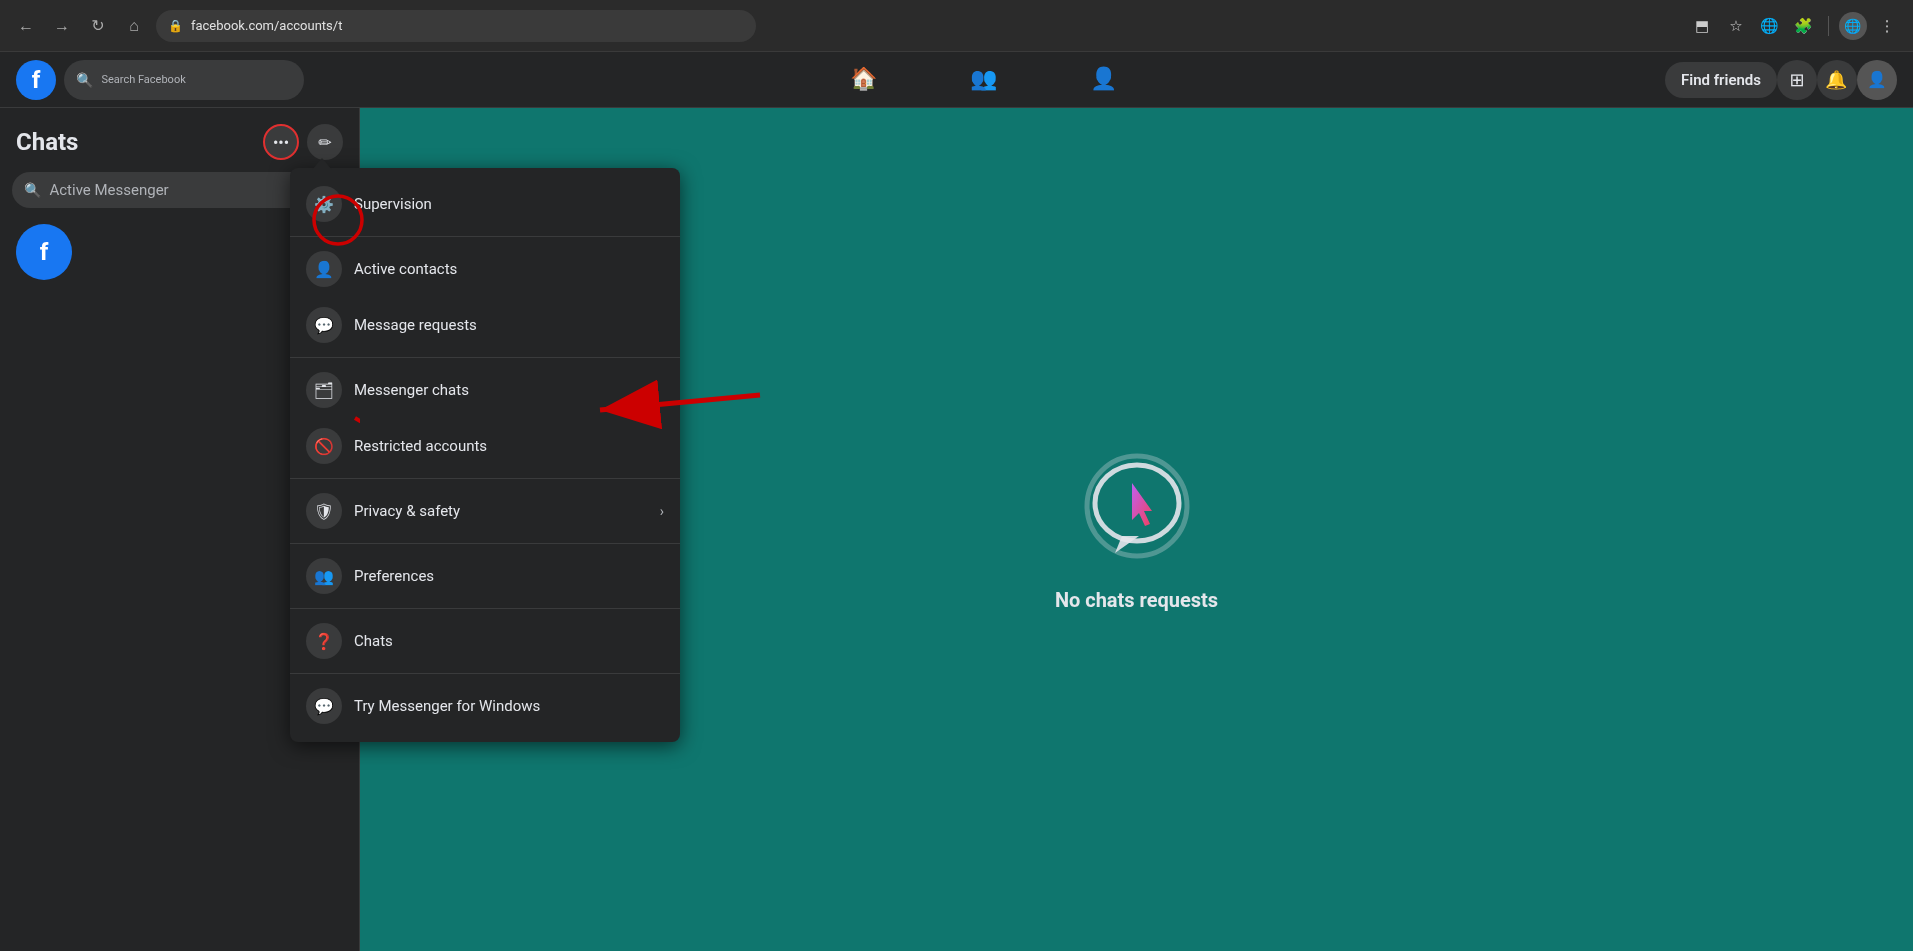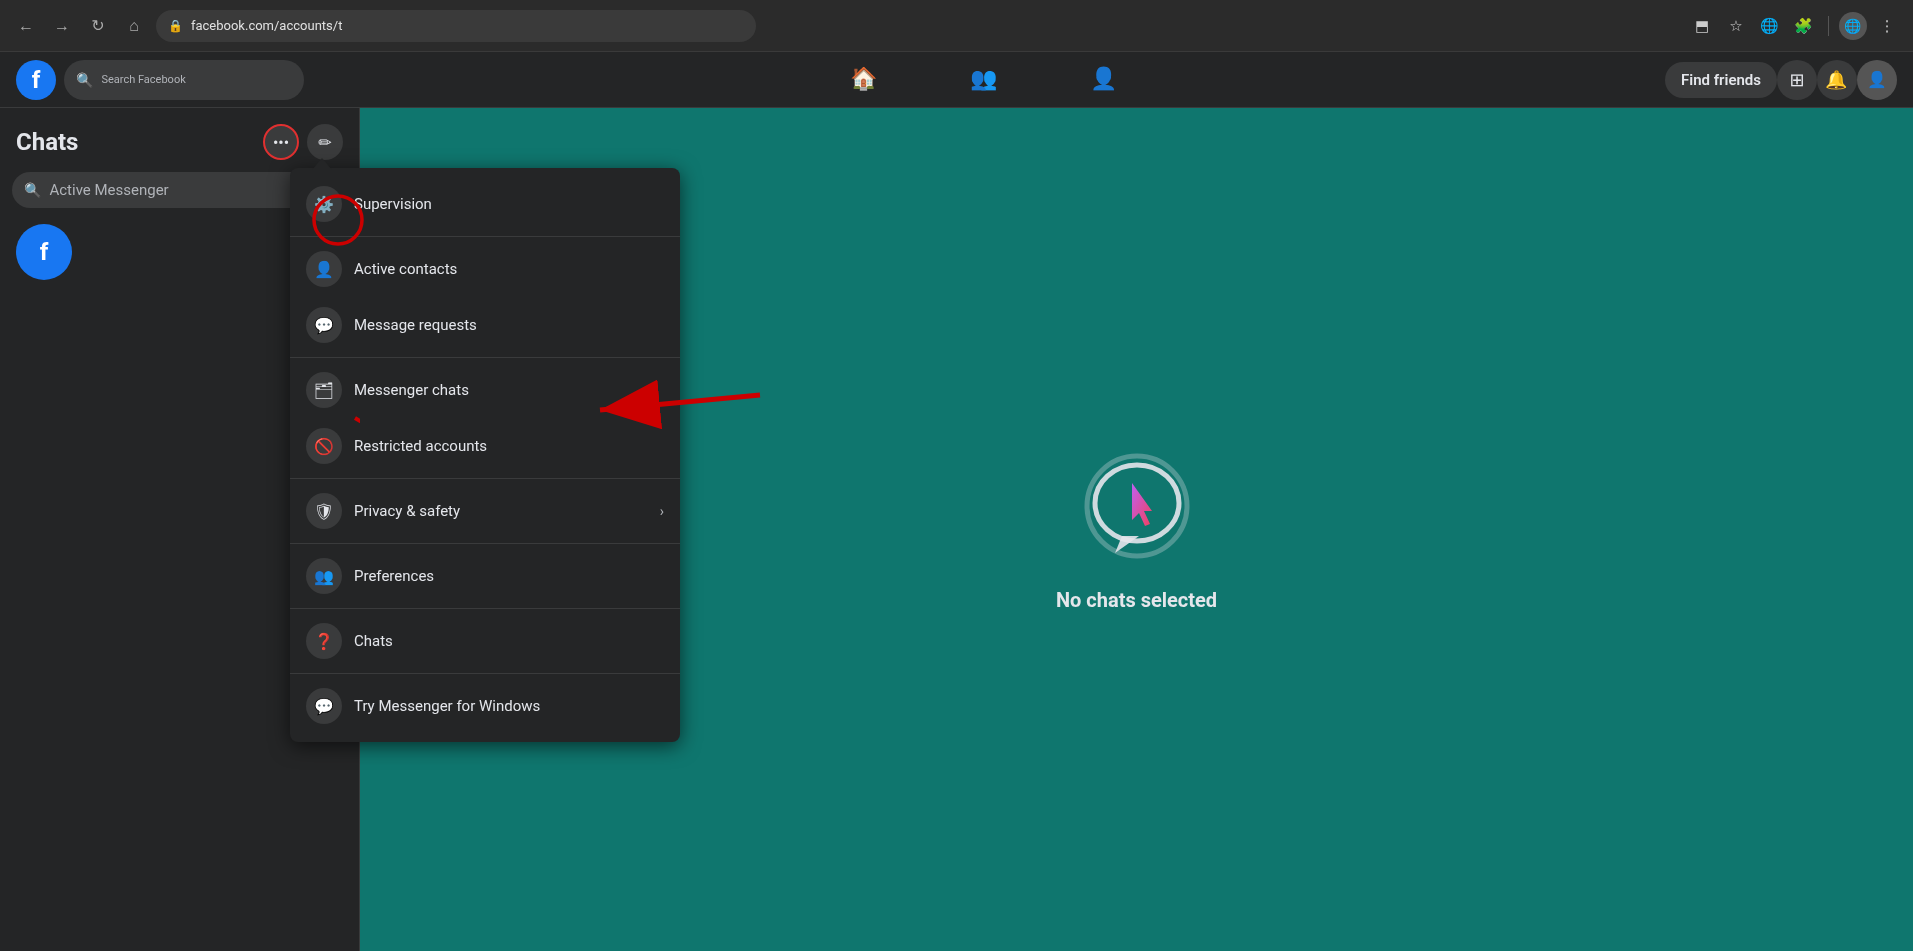--- a/index.html
+++ b/index.html
@@ -460,21 +460,21 @@
       <polygon points="45,88 38,105 62,88" fill="#e4e6eb" opacity="0.9"></polygon>
 
       <polygon points="55,35 55,72 62,65 68,78 73,76 67,63 75,63" fill="url(#cursorGrad)"></polygon>
       <defs>
         <linearGradient id="cursorGrad" x1="0" y1="0" x2="1" y2="1">
           <stop offset="0%" stop-color="#c060f0"></stop>
           <stop offset="100%" stop-color="#f04060"></stop>
         </linearGradient>
       </defs>
     </svg>
-    <span class="no-chats-text">No chats selected</span>
+    <span class="no-chats-text">No chats requests</span>
   </div>
 
 </div>
 
 <svg style="position:fixed;top:0;left:0;width:1913px;height:951px;pointer-events:none;z-index:9999;" viewBox="0 0 1913 951">
   <defs>
     <marker id="redArrow" markerWidth="12" markerHeight="10" refX="12" refY="5" orient="auto">
       <polygon points="0 0, 12 5, 0 10" fill="#cc0000"></polygon>
     </marker>
   </defs>

